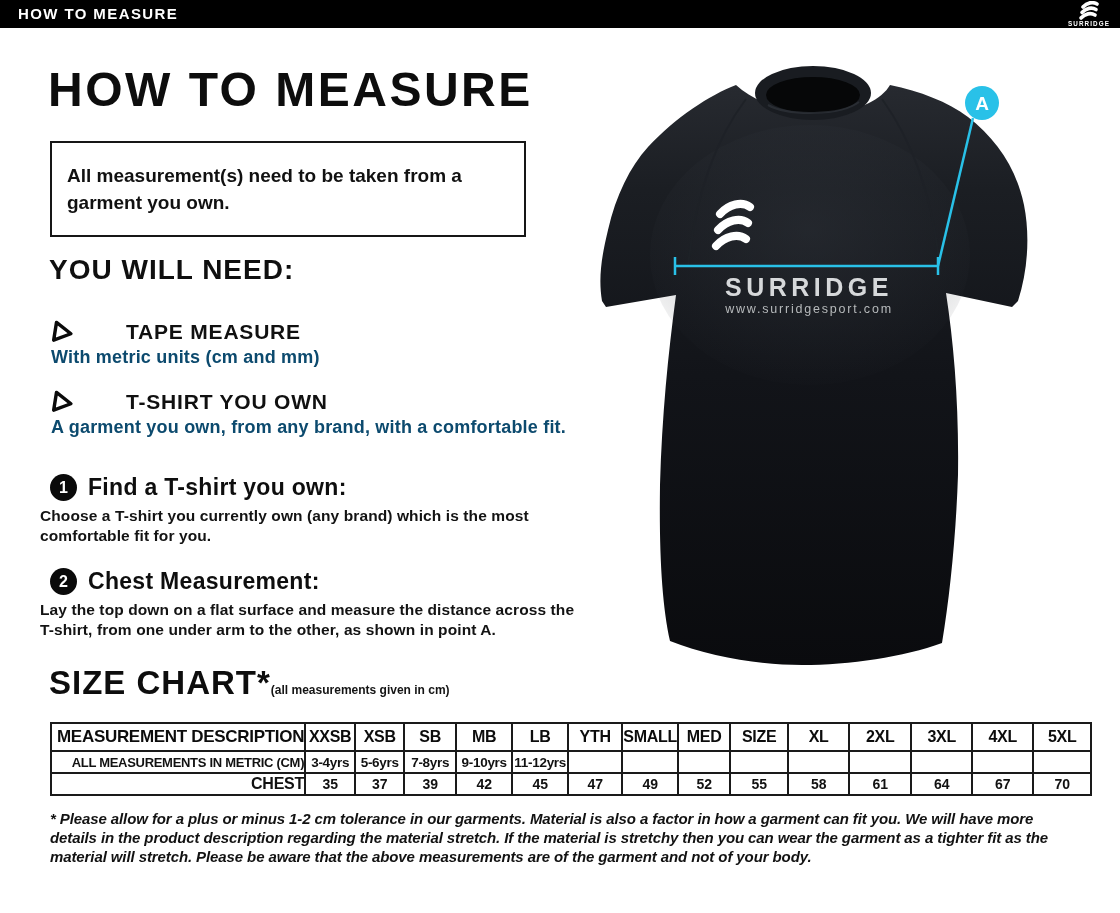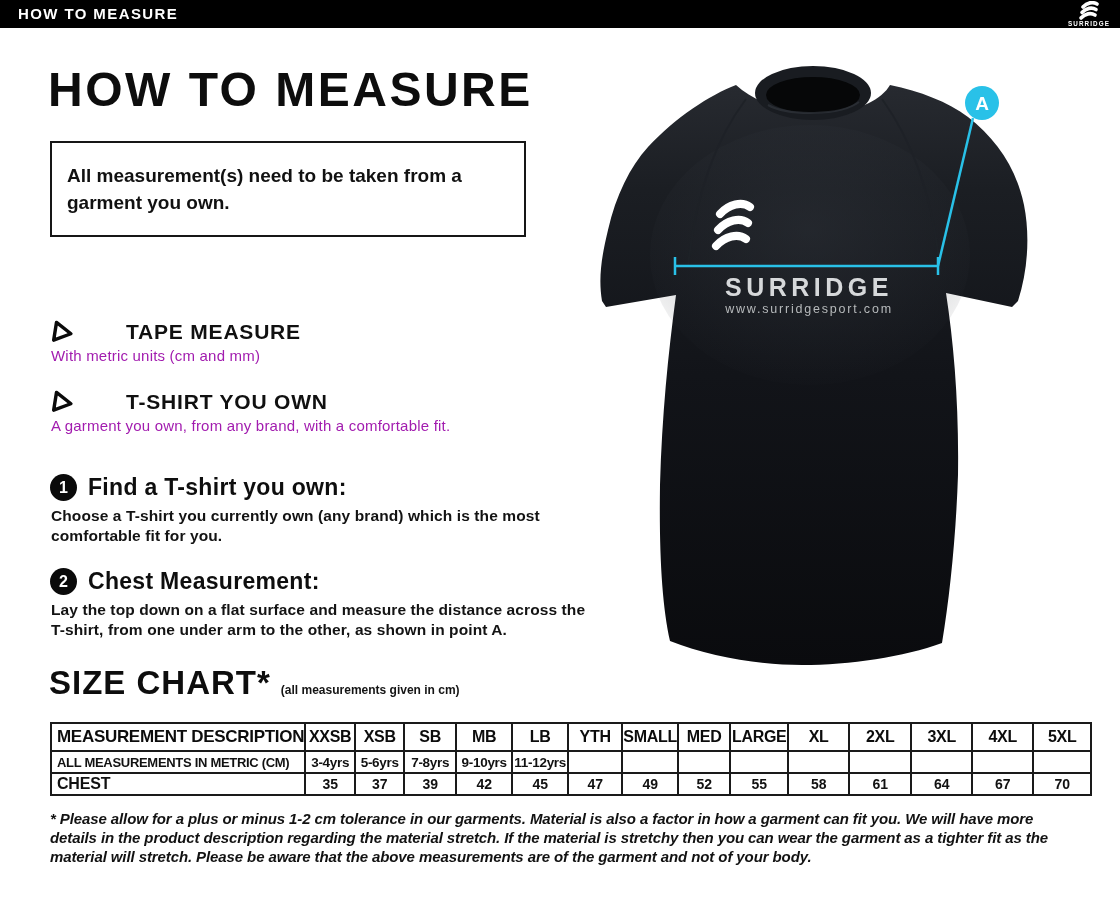--- a/index.html
+++ b/index.html
@@ -11,39 +11,39 @@
                 font-weight:bold;letter-spacing:1.4px;}
   .topbar-logo{position:absolute;right:5px;top:1px;}
   
   .h1{position:absolute;left:48px;top:62px;font-size:48px;font-weight:bold;letter-spacing:2.5px;color:#0d0d0d;}
   .notice-box{position:absolute;left:50px;top:141px;width:442px;border:2px solid #161616;
               padding:19px 15px;font-size:19px;font-weight:bold;line-height:27px;color:#111;}
   .h2{position:absolute;left:49px;top:254px;font-size:28px;font-weight:bold;letter-spacing:1px;color:#0f0f0f;}
   
   .need-row{position:absolute;left:52px;display:flex;align-items:center;gap:13px;}
   .need-title{font-size:21px;font-weight:bold;letter-spacing:.8px;color:#101010;margin-left:39px;}
-  .need-desc{position:absolute;left:51px;font-size:15px;font-weight:normal;letter-spacing:.2px;color:#a21caf;}
+  .need-desc{position:absolute;left:51px;font-size:18px;font-weight:bold;letter-spacing:.2px;color:#0c4a6e;}
   .tri{transform:rotate(9deg);}
   
   .step-row{position:absolute;left:50px;display:flex;align-items:center;gap:11px;}
   .badge{width:27px;height:27px;border-radius:50%;background:#0a0a0a;color:#fff;display:flex;
          align-items:center;justify-content:center;font-size:16px;font-weight:bold;}
   .step-title{font-size:23px;font-weight:bold;letter-spacing:.3px;color:#0e0e0e;}
-  .step-desc{position:absolute;left:51px;width:545px;font-size:15.5px;font-weight:bold;
+  .step-desc{position:absolute;left:40px;width:545px;font-size:15.5px;font-weight:bold;
              line-height:20px;letter-spacing:.1px;color:#131313;}
   
-  .sc-row{position:absolute;left:49px;top:664px;display:flex;align-items:baseline;gap:10px;}
+  .sc-row{position:absolute;left:49px;top:664px;display:flex;align-items:baseline;}
   .sc-title{font-size:33px;font-weight:bold;letter-spacing:1px;color:#0d0d0d;}
   .sc-note{font-size:12px;font-weight:bold;color:#141414;}
   table.size{position:absolute;left:50px;top:722px;border-collapse:collapse;table-layout:fixed;}
   table.size td,table.size th{border:2px solid #1a1a1a;padding:0;text-align:center;vertical-align:middle;
              overflow:hidden;white-space:nowrap;}
   table.size th{height:26px;font-size:16px;font-weight:bold;letter-spacing:-0.3px;color:#0c0c0c;}
   table.size td{height:20px;font-size:14px;font-weight:bold;color:#111;}
-  table.size .lbl{text-align:left;padding-left:5px;}
+  table.size .lbl{text-align:right;padding-left:5px;}
   table.size th.lbl{font-size:17px;}
   table.size tr.metric td{font-size:13.5px;letter-spacing:-0.3px;}
   table.size tr.metric td.lbl{font-size:13px;}
   table.size tr.chest td.lbl{font-size:16px;letter-spacing:-0.2px;}
   .footnote{position:absolute;left:50px;top:809px;width:1026px;font-size:15px;font-weight:bold;
             font-style:italic;line-height:19px;letter-spacing:-0.1px;color:#121212;}
   
   .shirt-wrap{position:absolute;left:560px;top:55px;width:560px;height:615px;}
   svg text{font-family:"Liberation Sans", sans-serif;}
 </style>
@@ -65,20 +65,21 @@
       </svg>
     </div>
   </div>
 
   <div class="h1">HOW TO MEASURE</div>
 
   <div class="notice-box">
     <span>All measurement(s) need to be taken from a garment you own.</span>
   </div>
 
+  <div class="h2">YOU WILL NEED:</div>
 
   <div class="need-row" style="top:320px;">
     <svg class="tri" width="22" height="23" viewBox="0 0 22 23">
       <path d="M3,2.5 L19,11.5 L3,20.5 Z" fill="none" stroke="#0a0a0a" stroke-width="3.4" stroke-linejoin="round"></path>
     </svg>
     <span class="need-title">TAPE MEASURE</span>
   </div>
   <div class="need-desc" style="top:347px;">With metric units (cm and mm)</div>
 
   <div class="need-row" style="top:390px;">
@@ -128,21 +129,21 @@
         <tr>
       <th class="lbl">MEASUREMENT DESCRIPTION</th>
       <th>XXSB</th>
       <th>XSB</th>
       <th>SB</th>
       <th>MB</th>
       <th>LB</th>
       <th>YTH</th>
       <th>SMALL</th>
       <th>MED</th>
-      <th>LARGE</th>
+      <th>SIZE</th>
       <th>XL</th>
       <th>2XL</th>
       <th>3XL</th>
       <th>4XL</th>
       <th>5XL</th>
     </tr>
     <tr class="metric">
       <td class="lbl">ALL MEASUREMENTS IN METRIC (CM)</td>
       <td>3-4yrs</td>
       <td>5-6yrs</td>

